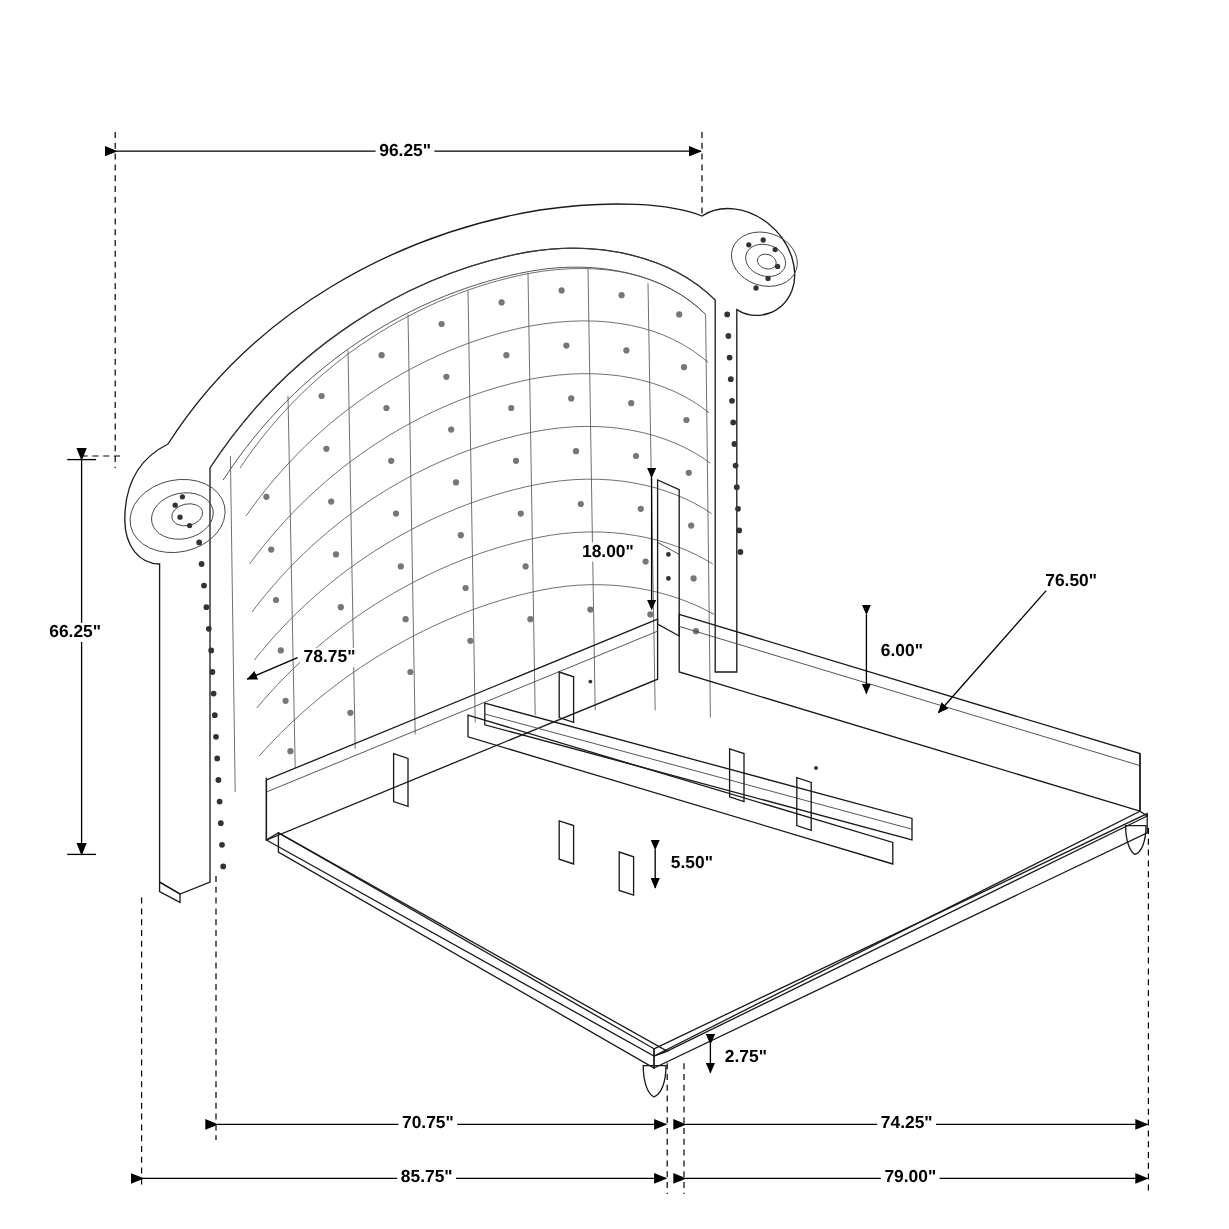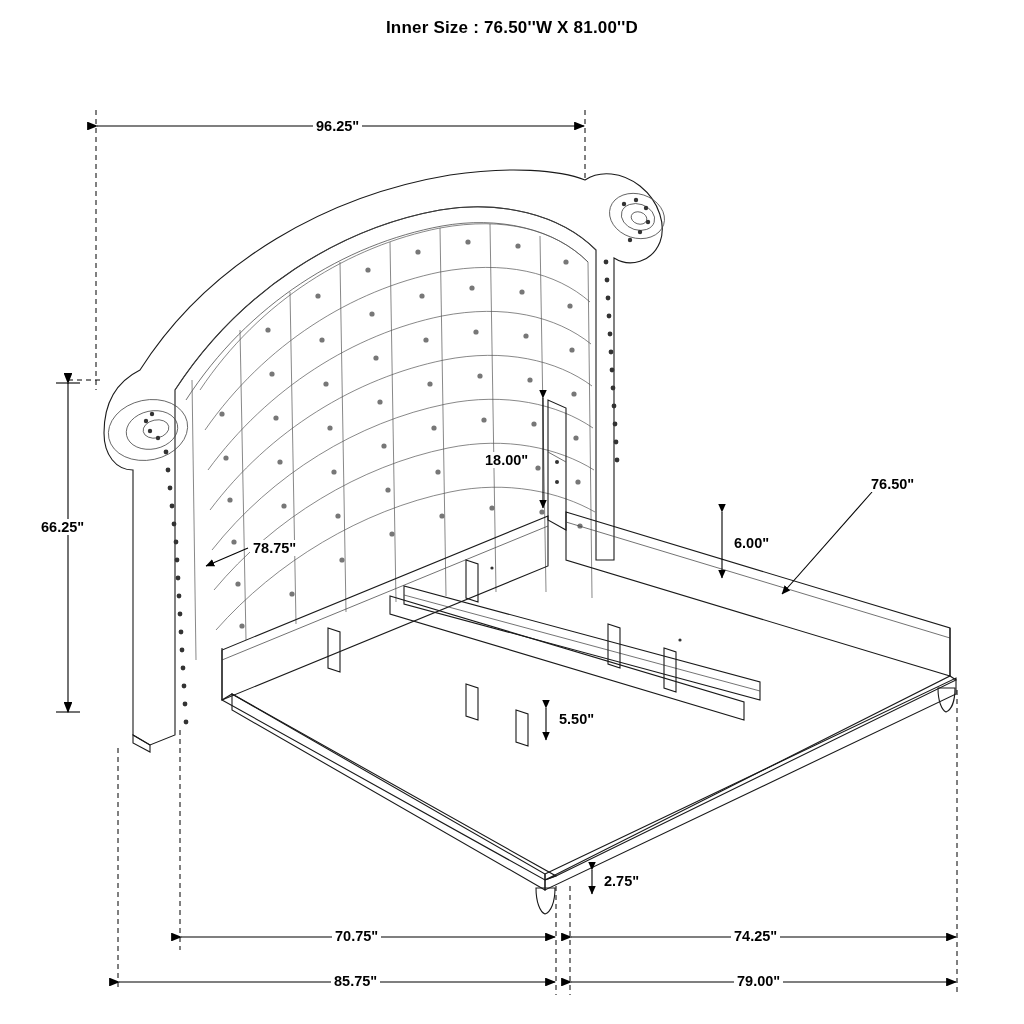--- a/index.html
+++ b/index.html
@@ -32,21 +32,20 @@
   .bedthin{stroke:#444;fill:none;stroke-width:.75;}
   .tuft{stroke:#555;fill:none;stroke-width:.7;}
   .nail{fill:#333;}
   .btn{fill:#777;}
 </style>
 </head>
 <body>
 
 <div id="stage">
 
-  <div class="title">Inner Size : 76.50''W X 81.00''D</div>
 
   <svg width="1024" height="1024">
 
     <g>
 
       <path class="bed" d="M104,433
         C104,400 118,381 140,370
         C210,260 330,195 450,175
         C510,166 560,170 585,180
         L585,180

